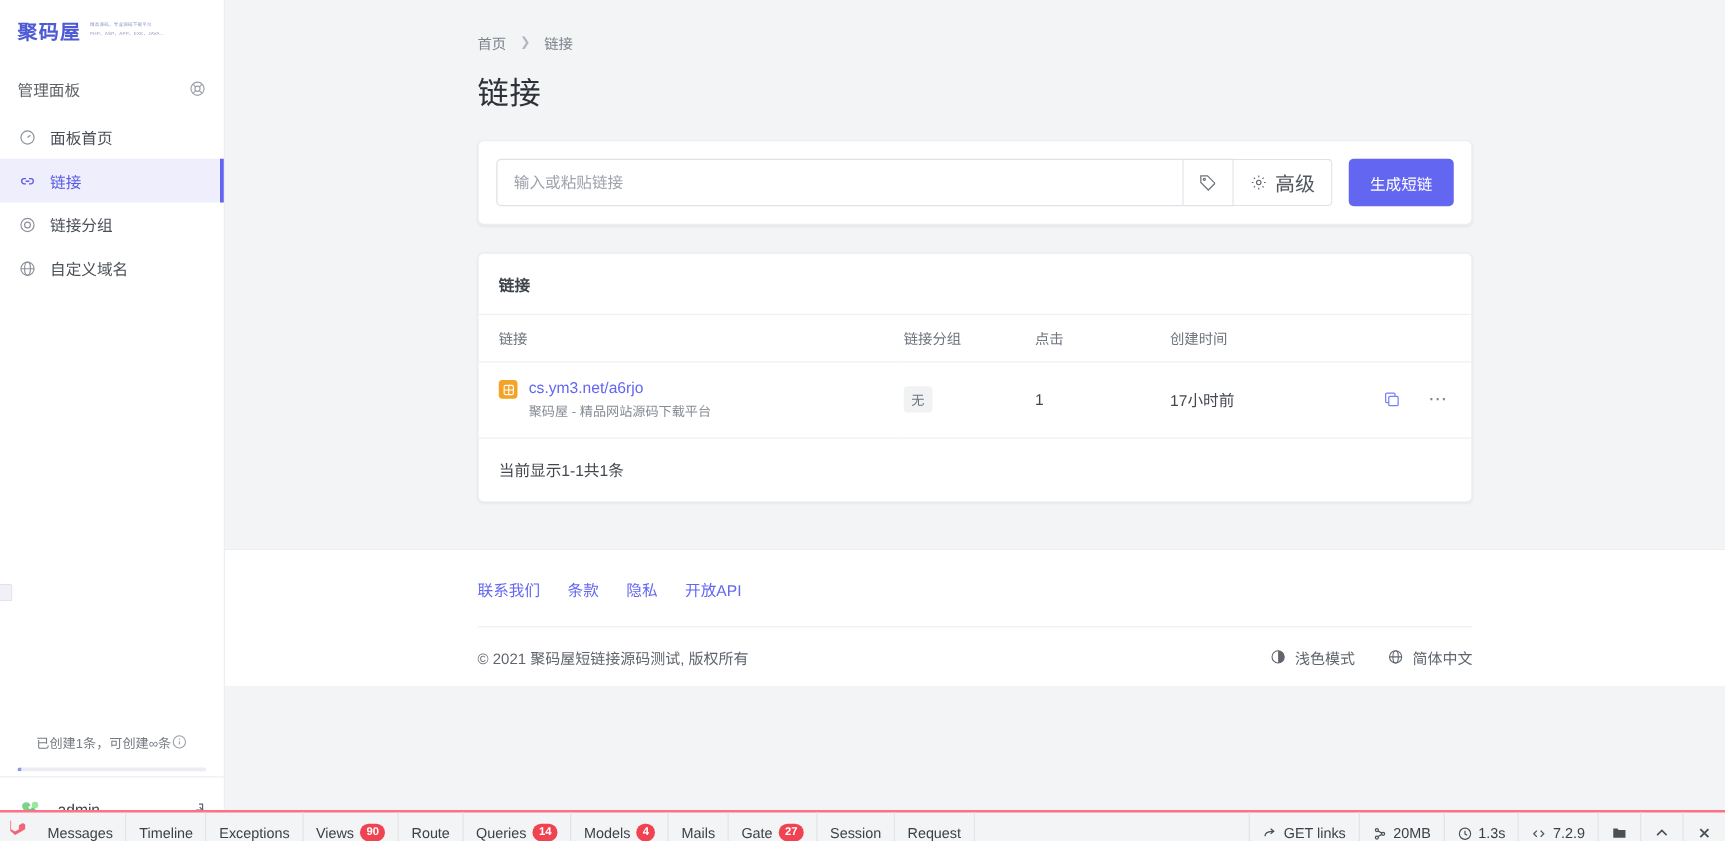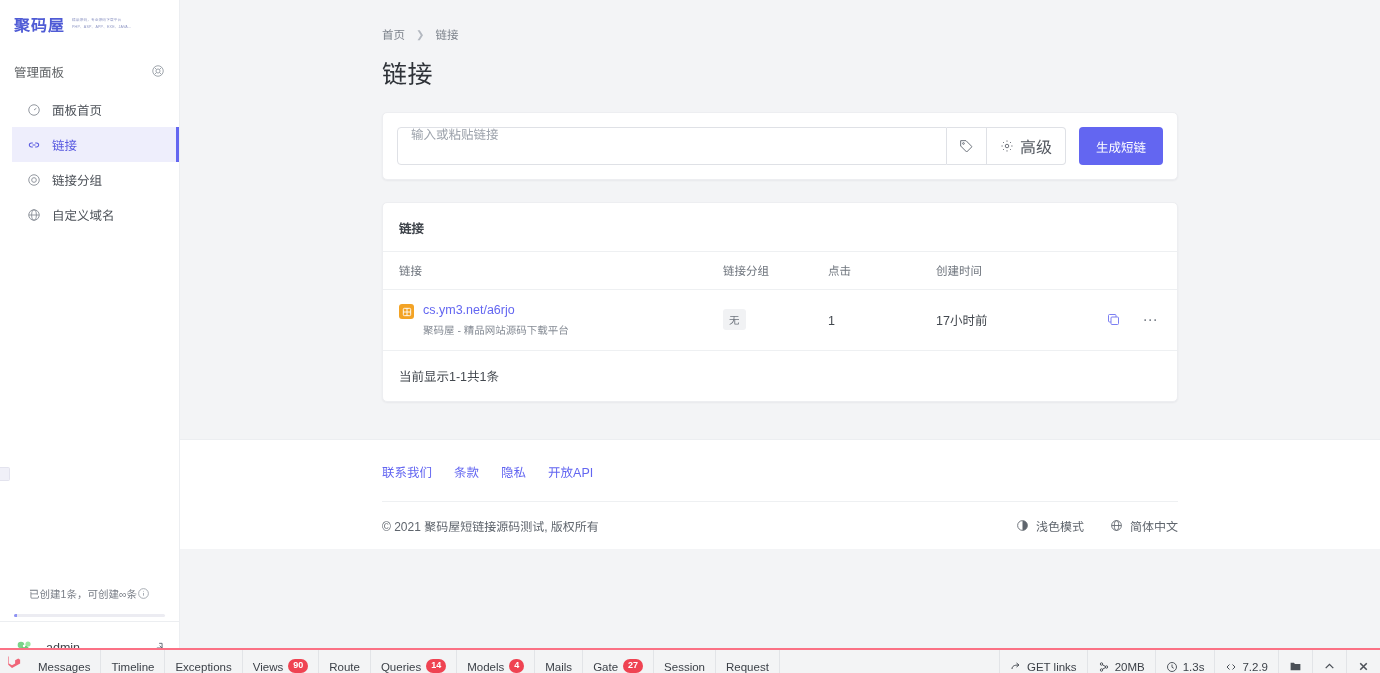--- a/index.html
+++ b/index.html
@@ -30,21 +30,21 @@
   .logo-sub { display: flex; flex-direction: column; gap: 1px; }
   .logo-sub span {
     font-size: 3.6px; color: #8e96c4; line-height: 1.5; white-space: nowrap;
     letter-spacing: .2px;
   }
   .panel-head {
     height: 34px; display: flex; align-items: center; justify-content: space-between;
     padding: 0 14px; margin-top: 6px;
   }
   .panel-head .pt { font-size: 12.5px; color: #606366; }
-  .nav { margin-top: 4px; display: flex; flex-direction: column; margin-left: 12px; }
+  .nav { margin-top: 4px; display: flex; flex-direction: column; }
   .nav-item {
     height: 35px; display: flex; align-items: center; gap: 11px;
     padding: 0 14px; position: relative; cursor: pointer;
     font-size: 12.5px; color: #4b5057;
   }
   .nav-item .ico { width: 15px; height: 15px; display: flex; align-items: center; justify-content: center; color: #8b9099; flex: 0 0 15px; }
   .nav-item.active { background: #eeeefc; color: #5a5be0; }
   .nav-item.active .ico { color: #5a5be0; }
   .nav-item.active::after {
     content: ""; position: absolute; right: 0; top: 0; bottom: 0; width: 3px; background: #6366f1;
@@ -80,21 +80,21 @@
   .breadcrumb .sep { color: #b3b8c0; font-size: 10px; }
   .breadcrumb .crumb { cursor: pointer; }
   .page-title { font-size: 25px; color: #2e3238; font-weight: 400; margin-top: 12px; letter-spacing: .5px; }
 
   .card {
     background: #fff; border-radius: 5px; box-shadow: 0 1px 2px rgba(16,24,40,.05);
     border: 1px solid #edeef1;
   }
   .create-card { margin-top: 22px; padding: 14px; display: flex; align-items: stretch; gap: 0; }
   .url-field {
-    flex: 1; display: flex; align-items: flex-start; border: 1px solid #dfe1e6;
+    flex: 1; display: flex; align-items: center; border: 1px solid #dfe1e6;
     border-radius: 4px 0 0 4px; height: 38px; padding: 0 13px;
   }
   .url-field input {
     border: none; outline: none; width: 100%; font-size: 12.5px; color: #33373d;
     background: transparent; font-family: inherit;
   }
   .url-field input::placeholder { color: #9da3ac; }
   .field-btn {
     width: 40px; height: 38px; border: 1px solid #dfe1e6; border-left: none;
     display: flex; align-items: center; justify-content: center; color: #6e747d; cursor: pointer;

